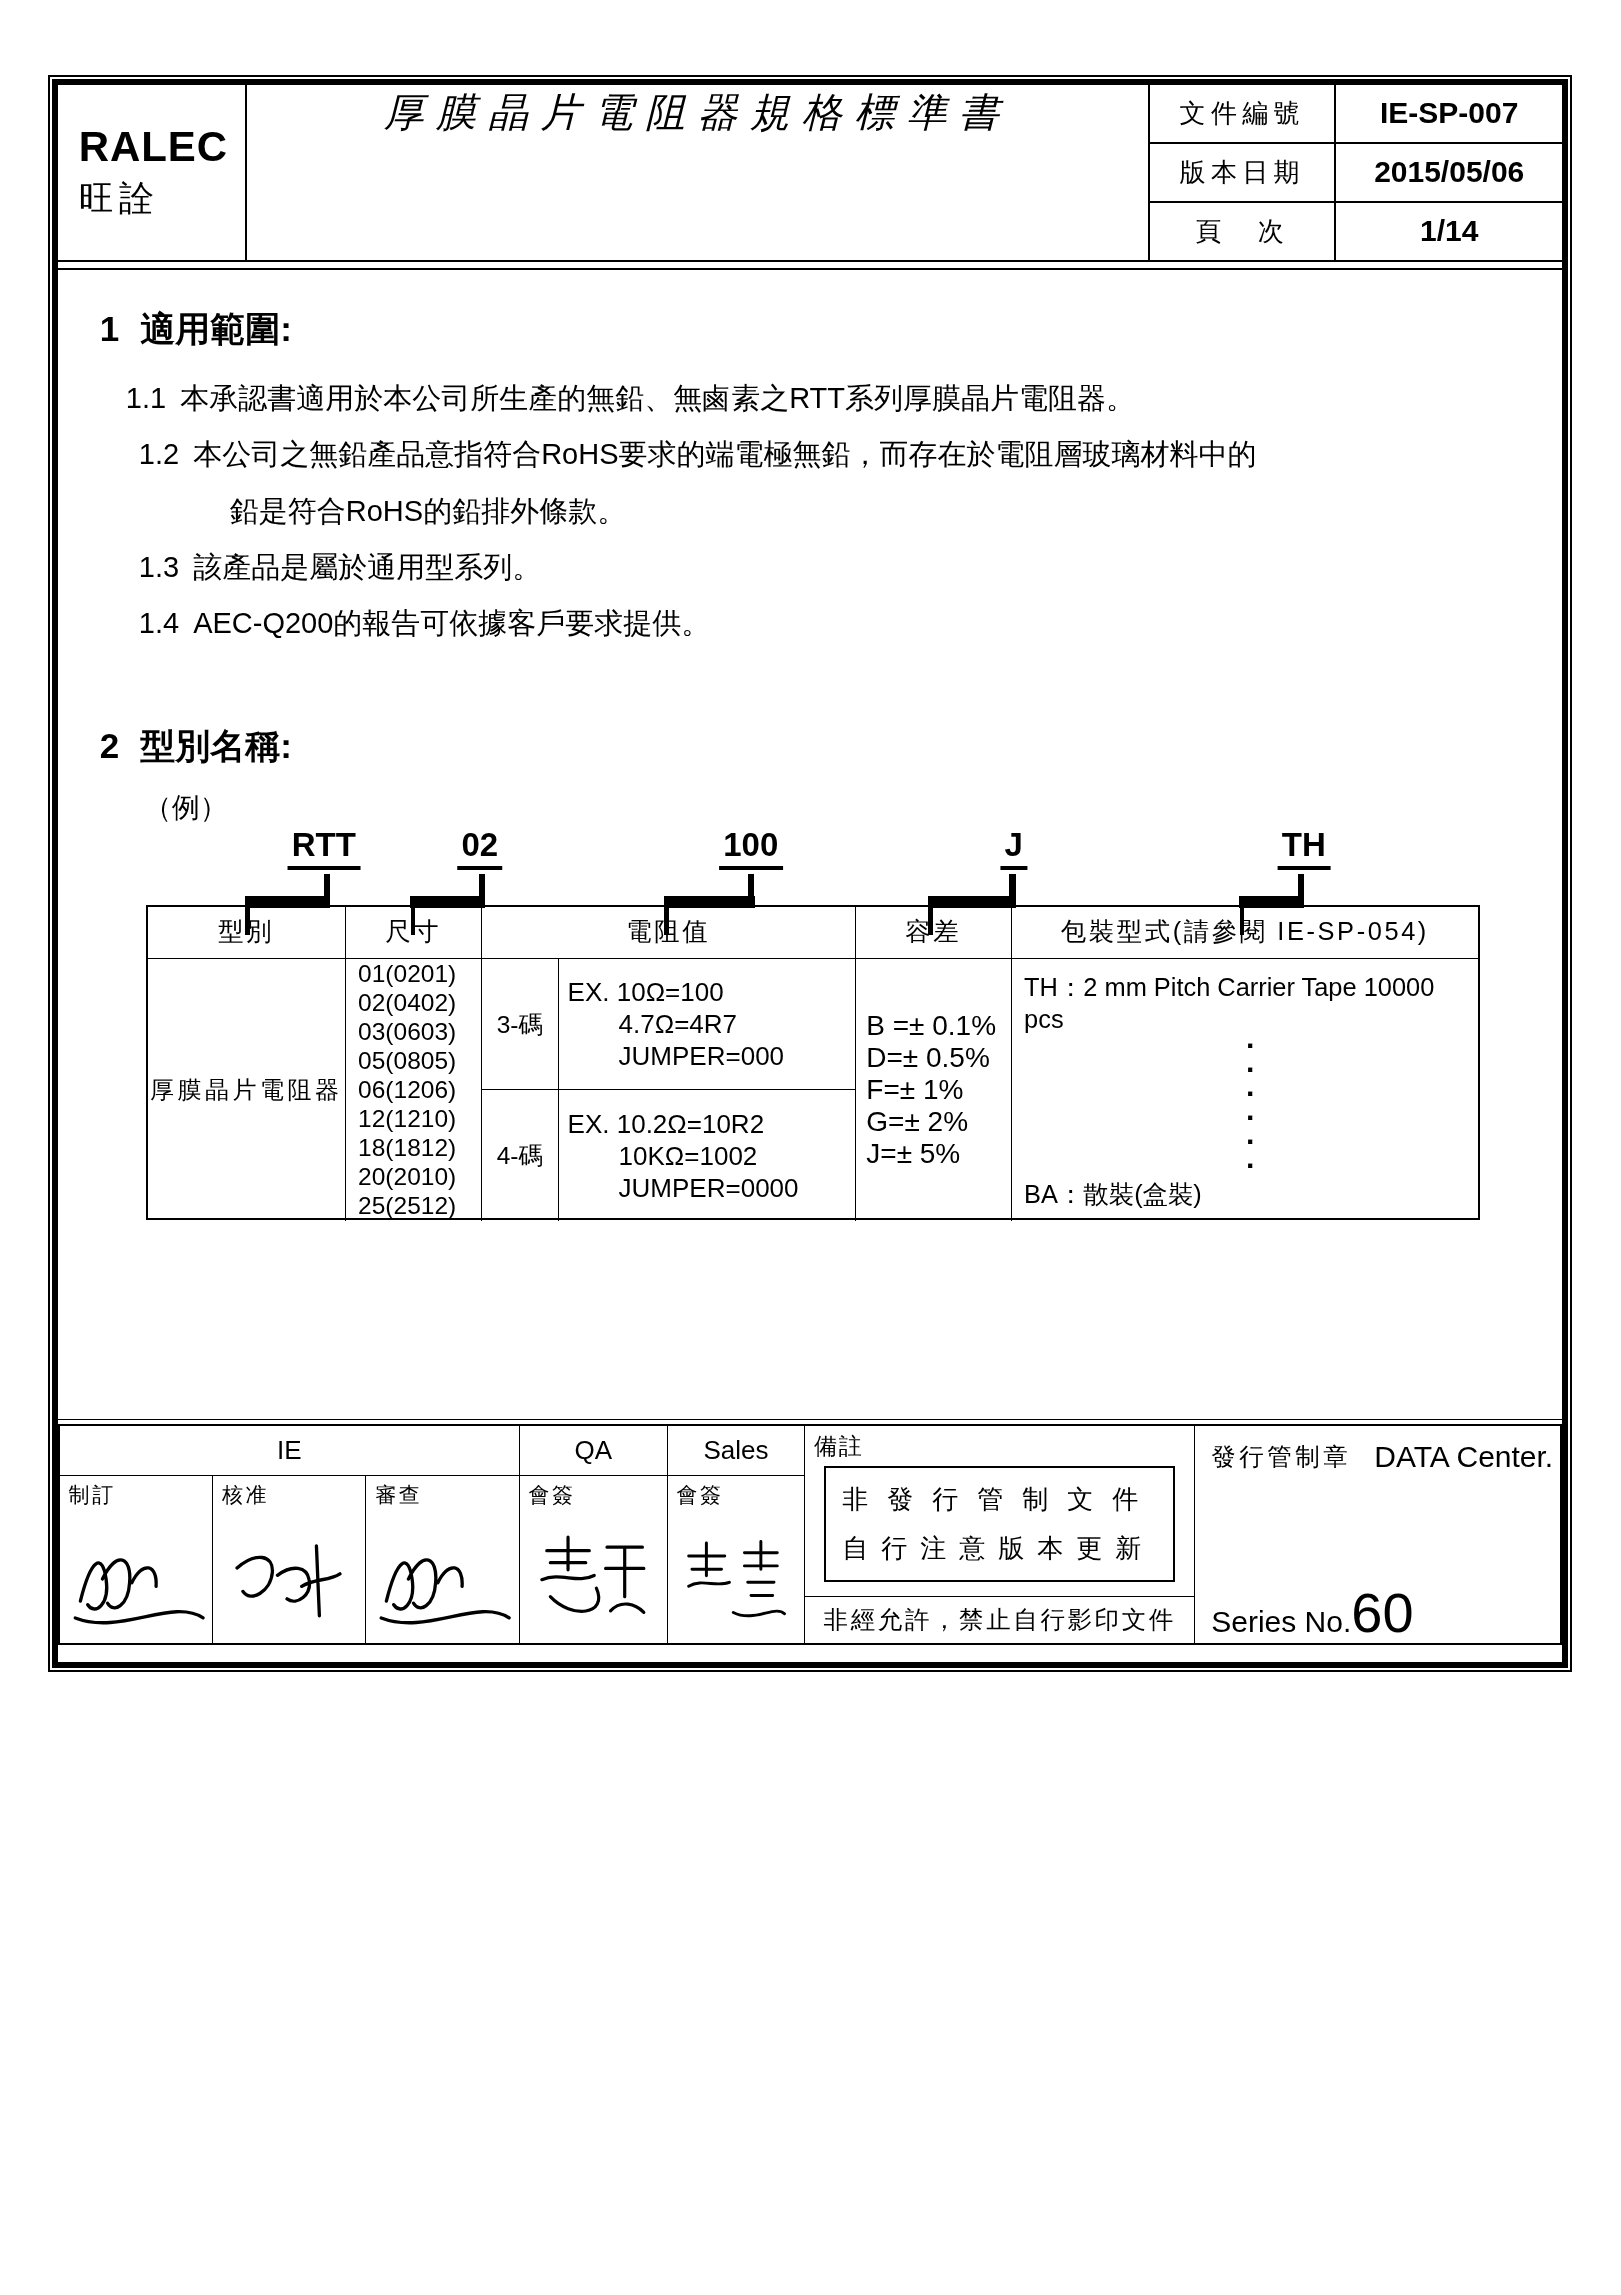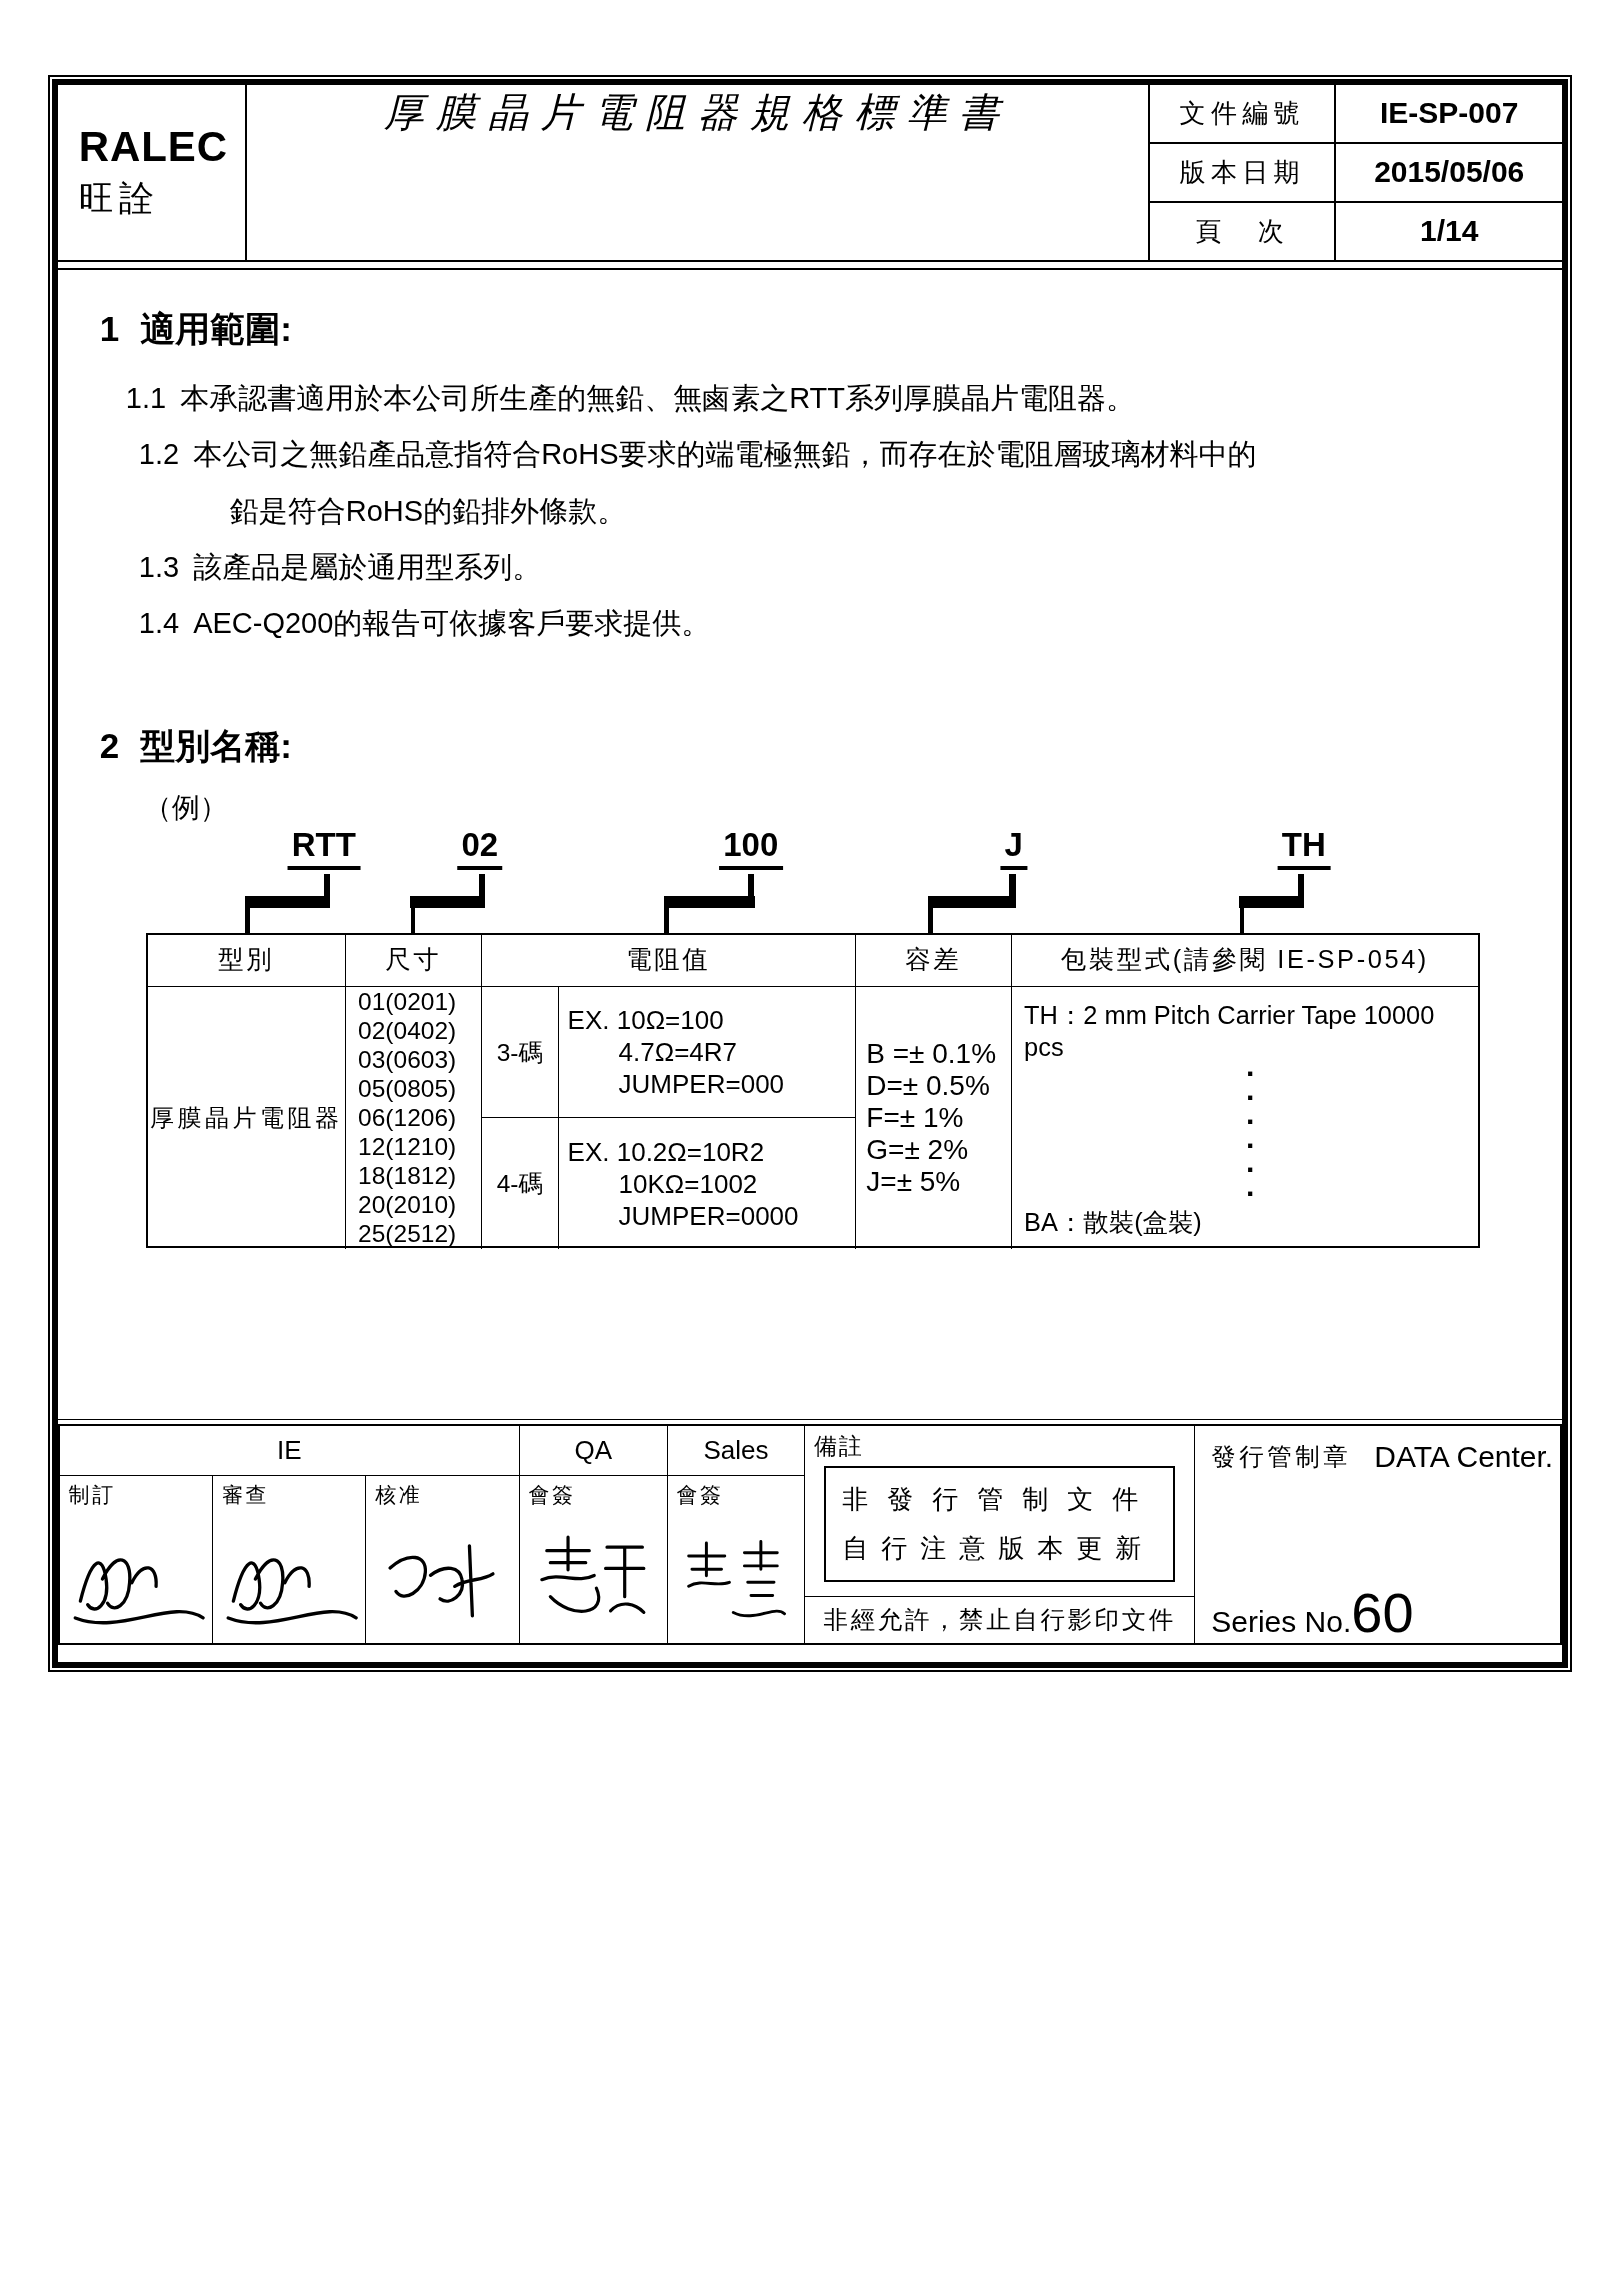--- a/index.html
+++ b/index.html
@@ -45,21 +45,21 @@
   #item-14{left:81px;top:519px;}
   #example-label{position:absolute;left:86px;top:704px;font-size:28px;}
 
   
   .part-label{position:absolute;top:741px;transform:translateX(-50%);
     font-size:33px;font-weight:bold;border-bottom:4.4px solid #000;padding:0 4.4px 2.6px 4.4px;
     white-space:nowrap;}
   #connector-svg{position:absolute;left:0;top:789px;}
 
   
-  .spec-table{position:absolute;left:88px;top:848px;width:1334px;height:315px;
+  .spec-table{position:absolute;left:88px;top:820px;width:1334px;height:315px;
     border:2.6px solid #000;box-sizing:border-box;display:flex;flex-direction:column;}
   .spec-head{display:flex;height:51px;border-bottom:1.8px solid #000;flex:none;}
   .h-cell{border-right:1.8px solid #000;box-sizing:border-box;display:flex;
     align-items:center;justify-content:center;font-size:25.4px;letter-spacing:2.6px;white-space:nowrap;}
   .h-cell:last-child{border-right:none;}
   .w-type{width:198px;} .w-size{width:136px;} .w-res{width:374px;} .w-tol{width:156px;} .w-pack{flex:1;}
   .spec-body{flex:1;display:flex;}
   .b-cell{border-right:1.8px solid #000;box-sizing:border-box;}
   .b-type{width:198px;display:flex;align-items:center;justify-content:center;
     font-size:24px;letter-spacing:3.5px;}
@@ -272,29 +272,29 @@
       <div class="dept-group g-ie">
         <div class="dept-header">IE</div>
         <div class="dept-body">
           <div class="sig-cell">
             <div class="sig-label">制訂</div>
             <svg class="sig-svg" viewBox="0 0 200 150" preserveAspectRatio="xMidYMid meet">
               <path class="sig-path" d="M25 105 C40 45 55 40 60 75 C65 110 45 125 35 110 M55 75 C75 35 95 45 92 80 C90 112 70 122 62 108 M95 80 C110 50 130 55 128 85 M18 128 C80 152 150 100 192 128"></path>
             </svg>
           </div>
           <div class="sig-cell">
+            <div class="sig-label">核准</div>
+            <svg class="sig-svg" viewBox="0 0 200 150" preserveAspectRatio="xMidYMid meet">
+              <path class="sig-path" d="M30 60 C55 38 80 42 78 66 C76 92 48 108 38 92 M85 70 C105 55 125 58 128 76 C132 96 112 112 98 102 M138 30 L142 125 M118 85 C135 74 155 78 170 68"></path>
+            </svg>
+          </div>
+          <div class="sig-cell">
             <div class="sig-label">審查</div>
             <svg class="sig-svg" viewBox="0 0 200 150" preserveAspectRatio="xMidYMid meet">
               <path class="sig-path" d="M25 105 C40 45 55 40 60 75 C65 110 45 125 35 110 M55 75 C75 35 95 45 92 80 C90 112 70 122 62 108 M95 80 C110 50 130 55 128 85 M18 128 C80 152 150 100 192 128"></path>
-            </svg>
-          </div>
-          <div class="sig-cell">
-            <div class="sig-label">核准</div>
-            <svg class="sig-svg" viewBox="0 0 200 150" preserveAspectRatio="xMidYMid meet">
-              <path class="sig-path" d="M30 60 C55 38 80 42 78 66 C76 92 48 108 38 92 M85 70 C105 55 125 58 128 76 C132 96 112 112 98 102 M138 30 L142 125 M118 85 C135 74 155 78 170 68"></path>
             </svg>
           </div>
         </div>
       </div>
 
       <div class="dept-group g-qa">
         <div class="dept-header">QA</div>
         <div class="dept-body">
           <div class="sig-cell">
             <div class="sig-label">會簽</div>

